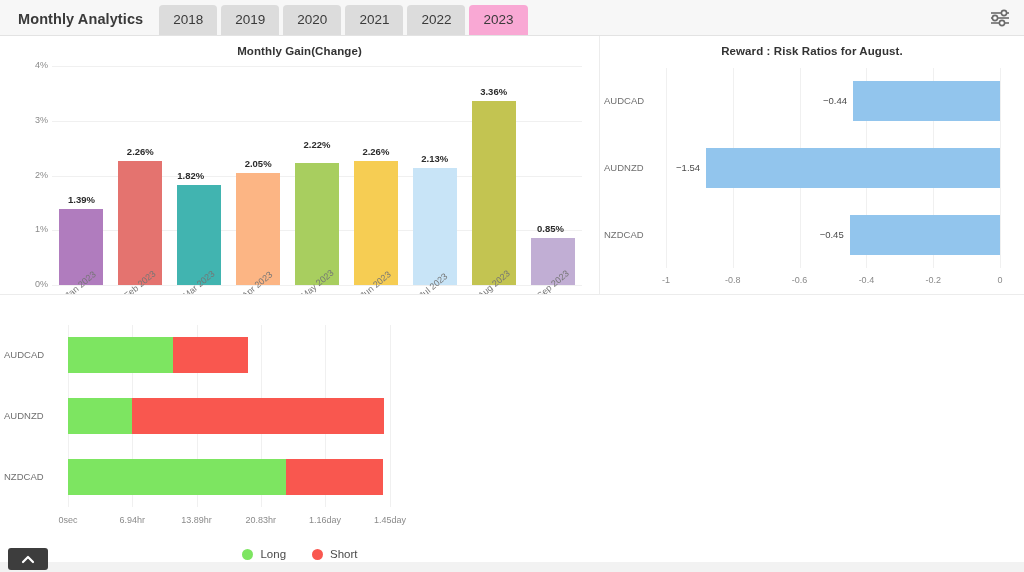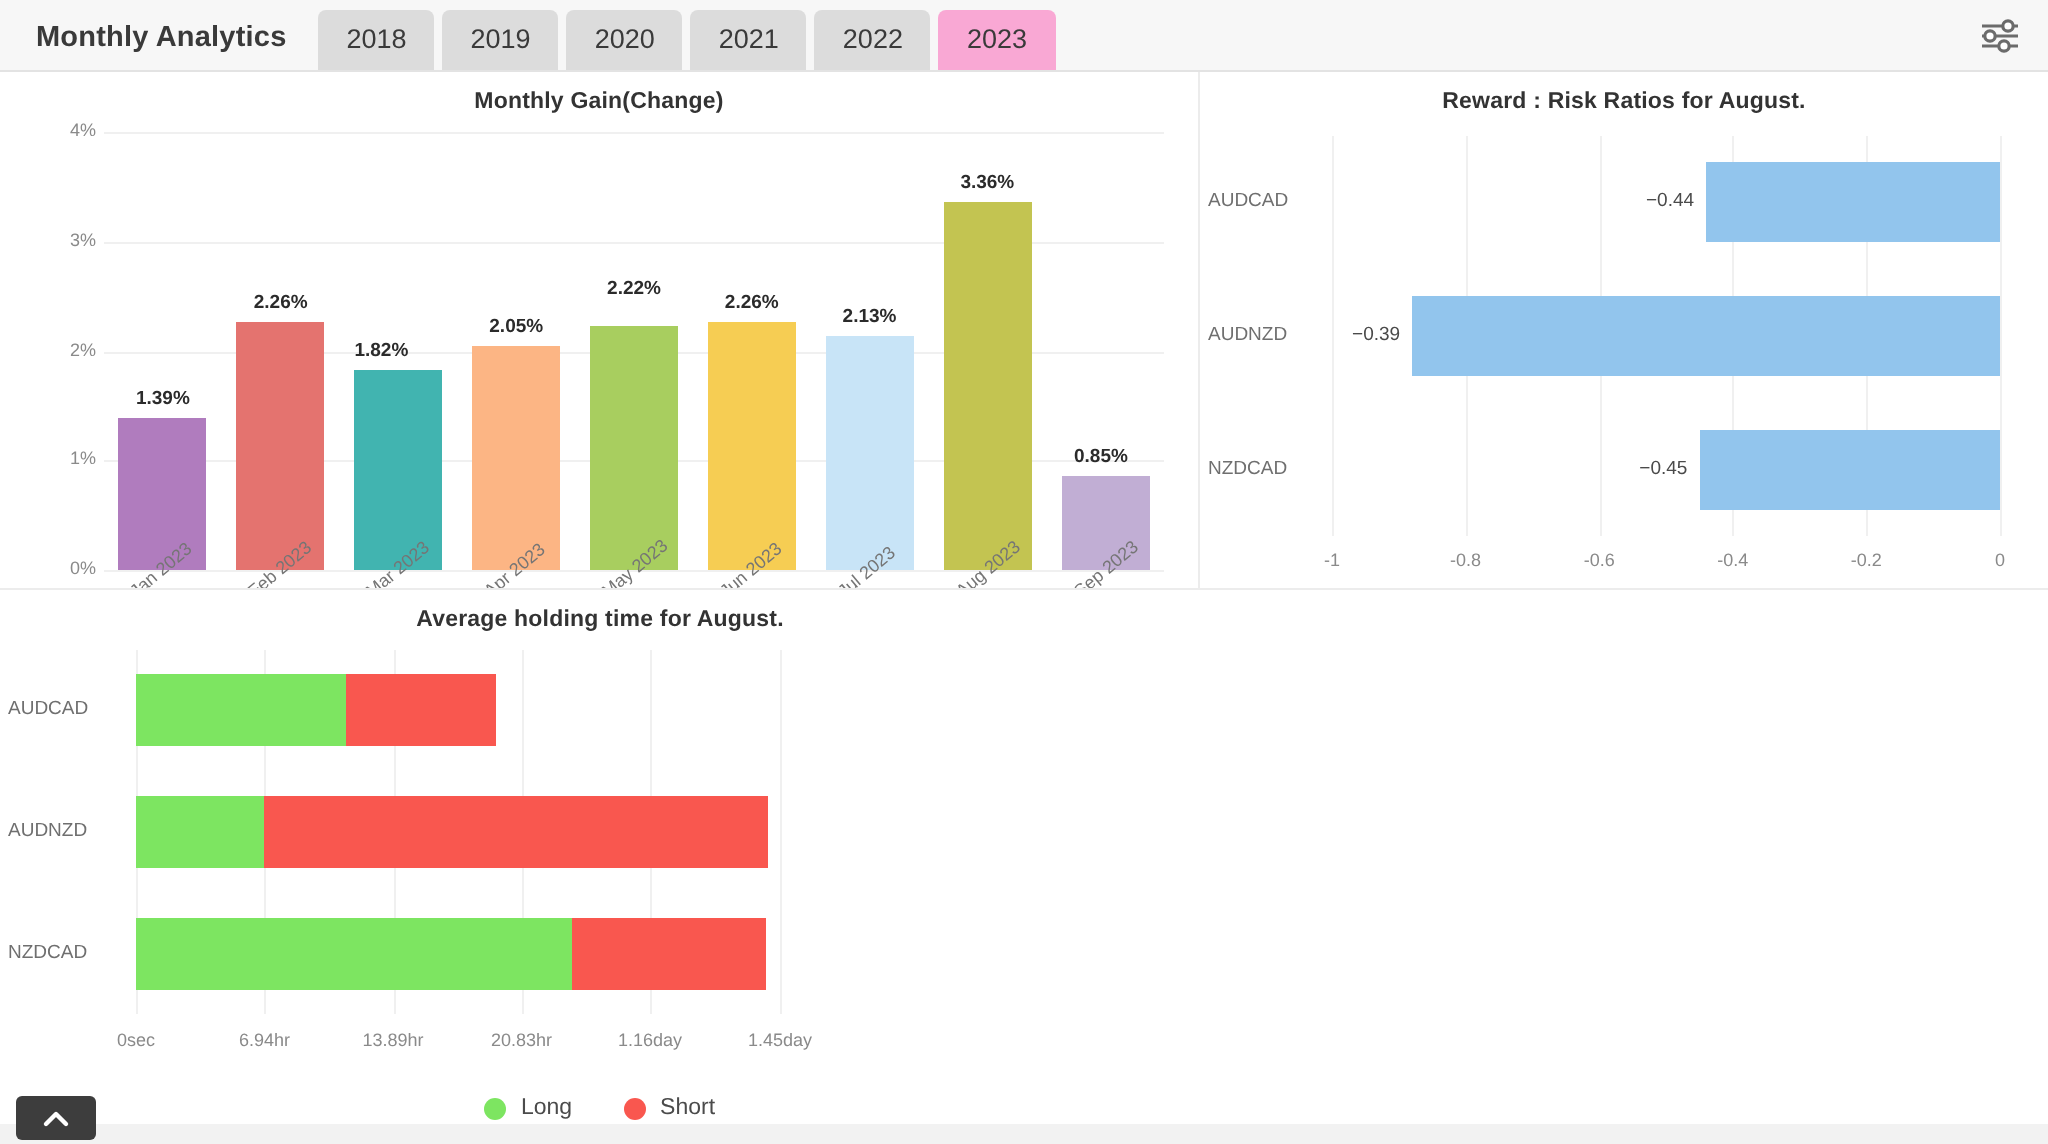--- a/index.html
+++ b/index.html
@@ -185,31 +185,30 @@
           <div class="gridline" style="left: 200.4px; top: 0px; width: 1px; height: 200px;"></div>
           <div class="axlabel" style="left: 180.4px; top: 207px; width: 40px; text-align: center;">-0.4</div>
           <div class="gridline" style="left: 267.2px; top: 0px; width: 1px; height: 200px;"></div>
           <div class="axlabel" style="left: 247.2px; top: 207px; width: 40px; text-align: center;">-0.2</div>
           <div class="gridline" style="left: 334px; top: 0px; width: 1px; height: 200px;"></div>
           <div class="axlabel" style="left: 314px; top: 207px; width: 40px; text-align: center;">0</div>
           <div class="bar" style="left: 187.04px; top: 13.3333px; width: 146.96px; height: 40px; background: rgb(146, 197, 237);"></div>
           <div class="vallabel thin" style="left: 143.04px; top: 27.3333px; width: 38px; text-align: right;">−0.44</div>
           <div class="catlabel" style="left: -62px; top: 27.3333px; width: 56px; text-align: left;">AUDCAD</div>
           <div class="bar" style="left: 40.08px; top: 80px; width: 293.92px; height: 40px; background: rgb(146, 197, 237);"></div>
-          <div class="vallabel thin" style="left: -3.92px; top: 94px; width: 38px; text-align: right;">−0.39</div>
+          <div class="vallabel thin" style="left: -3.92px; top: 94px; width: 38px; text-align: right;">−1.54</div>
           <div class="catlabel" style="left: -62px; top: 94px; width: 56px; text-align: left;">AUDNZD</div>
           <div class="bar" style="left: 183.7px; top: 146.667px; width: 150.3px; height: 40px; background: rgb(146, 197, 237);"></div>
           <div class="vallabel thin" style="left: 139.7px; top: 160.667px; width: 38px; text-align: right;">−0.45</div>
           <div class="catlabel" style="left: -62px; top: 160.667px; width: 56px; text-align: left;">NZDCAD</div>
         </div>
     </div>
 
 
     <div class="panel">
-      <div class="ptitle">Average holding time for August.</div>
       <div id="ht-plot" class="plot" style="left:68px;top:30px;width:322px;height:182px;">
           <div class="gridline" style="left: 0px; top: 0px; width: 1px; height: 182px;"></div>
           <div class="axlabel" style="left: -24px; top: 190px; width: 48px; text-align: center;">0sec</div>
           <div class="gridline" style="left: 64.2149px; top: 0px; width: 1px; height: 182px;"></div>
           <div class="axlabel" style="left: 40.2149px; top: 190px; width: 48px; text-align: center;">6.94hr</div>
           <div class="gridline" style="left: 128.522px; top: 0px; width: 1px; height: 182px;"></div>
           <div class="axlabel" style="left: 104.522px; top: 190px; width: 48px; text-align: center;">13.89hr</div>
           <div class="gridline" style="left: 192.737px; top: 0px; width: 1px; height: 182px;"></div>
           <div class="axlabel" style="left: 168.737px; top: 190px; width: 48px; text-align: center;">20.83hr</div>
           <div class="gridline" style="left: 257.045px; top: 0px; width: 1px; height: 182px;"></div>

